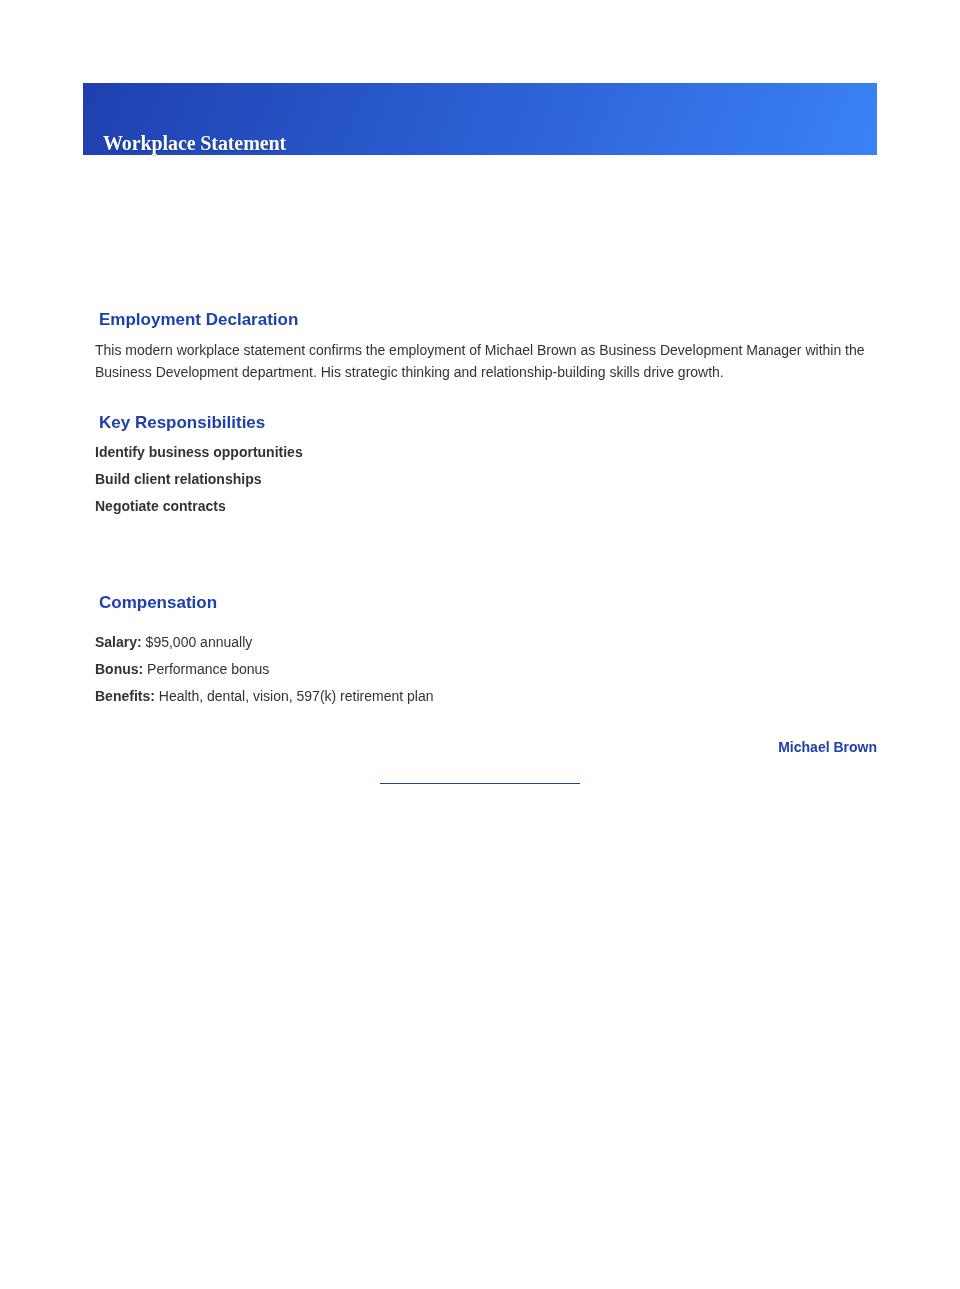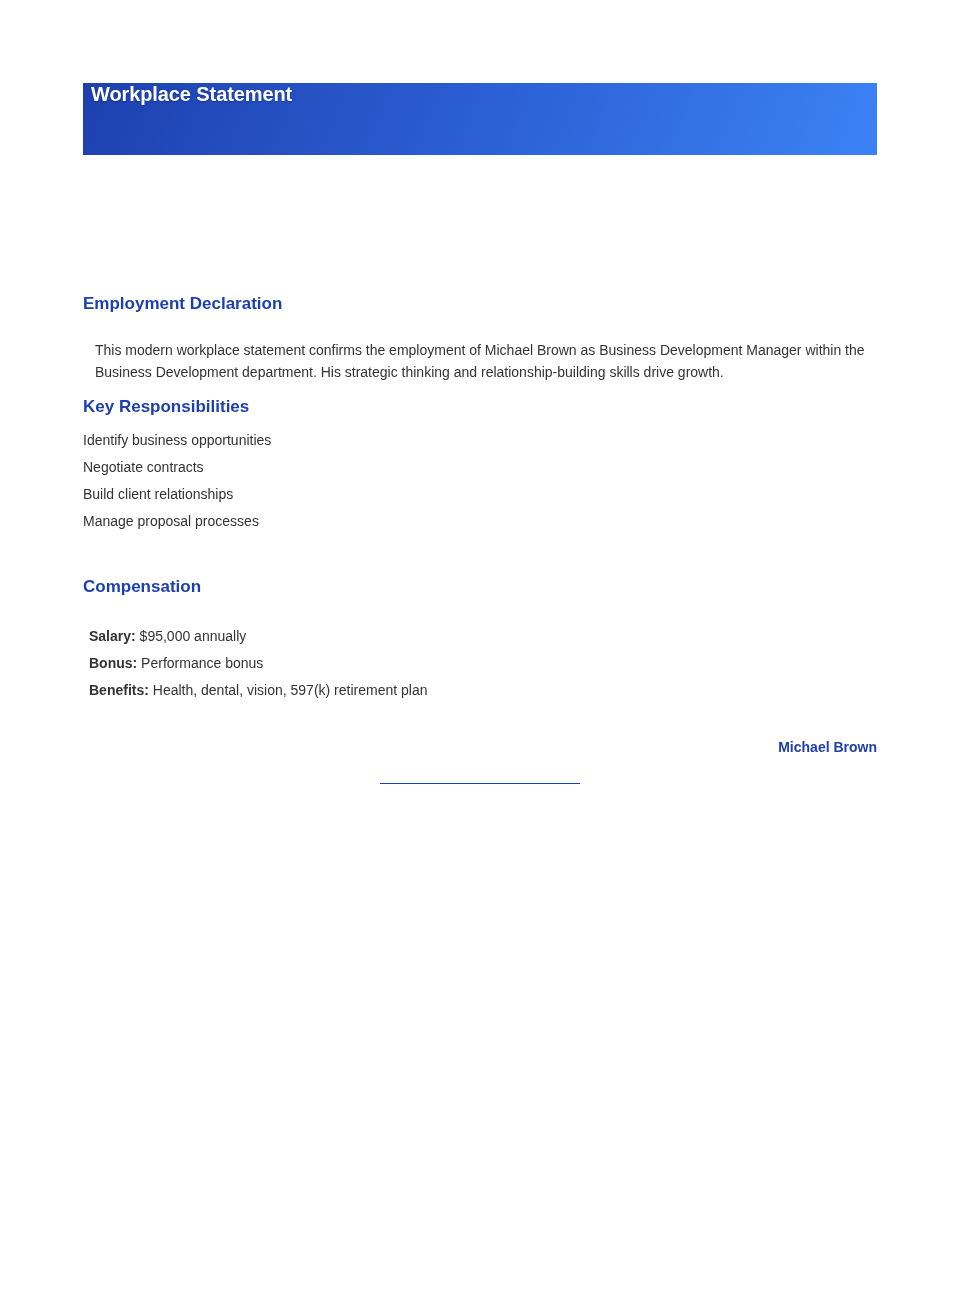--- a/index.html
+++ b/index.html
@@ -18,68 +18,70 @@
     .page {
       position: absolute;
       left: 83px;
       top: 83px;
       width: 794px;
     }
     .header {
       height: 72px;
       background: linear-gradient(110deg, #1e40af 0%, #2b5fd3 50%, #3b82f6 100%);
       display: flex;
-      align-items: flex-start;
-      padding-left: 8px;
+      align-items: flex-end;
+      padding-left: 20px;
       box-sizing: border-box;
+      font-family: Liberation Serif, serif;
     }
     .header-title {
       color: #ffffff;
       font-size: 20px;
       font-weight: bold;
       text-shadow: 0 1px 2px rgba(0,0,0,0.25);
       letter-spacing: -0.1px;
     }
     .section-heading {
       color: #1e40af;
       font-size: 17px;
       font-weight: bold;
-      margin: 0;
+      margin: 16px;
       line-height: 22px;
     }
     .h-employment { position: absolute; top: 210px; left: 0; }
     .para {
       position: absolute;
       top: 244px;
       left: 0;
       width: 794px;
       font-size: 14px;
       line-height: 22px;
       margin: 12px;
     }
     .h-resp { position: absolute; top: 313px; left: 0; }
     .resp-list {
       position: absolute;
       top: 348px;
       left: 0;
       list-style: none;
-      margin: 0;
+      margin: 12px;
       padding: 0;
+      font-weight: bold;
     }
     .resp-list li {
       font-size: 14px;
       line-height: 18px;
       height: 27px;
     }
     .h-comp { position: absolute; top: 493px; left: 0; }
     .comp-list {
       position: absolute;
       top: 538px;
       left: 0;
-      margin: 6px;
+      margin: 12px;
       padding: 0;
     }
     .comp-item {
       font-size: 14px;
       line-height: 18px;
       height: 27px;
     }
     .comp-label { font-weight: bold; }
     .signature {
       position: absolute;
@@ -114,23 +116,22 @@
   <div class="header">
     <span class="header-title">Workplace Statement</span>
   </div>
 
   <h2 class="section-heading h-employment">Employment Declaration</h2>
   <p class="para">This modern workplace statement confirms the employment of Michael Brown as Business Development Manager within the Business Development department. His strategic thinking and relationship-building skills drive growth.</p>
 
   <h2 class="section-heading h-resp">Key Responsibilities</h2>
   <ul class="resp-list">
     <li>Identify business opportunities</li>
+    <li>Build client relationships</li>
     <li>Negotiate contracts</li>
-    <li>Build client relationships</li>
-    <li>Manage proposal processes</li>
   </ul>
 
   <h2 class="section-heading h-comp">Compensation</h2>
   <div class="comp-list">
     <div class="comp-item">
       <span class="comp-label">Salary:</span>
       <span>$95,000 annually</span>
     </div>
     <div class="comp-item">
       <span class="comp-label">Bonus:</span>

